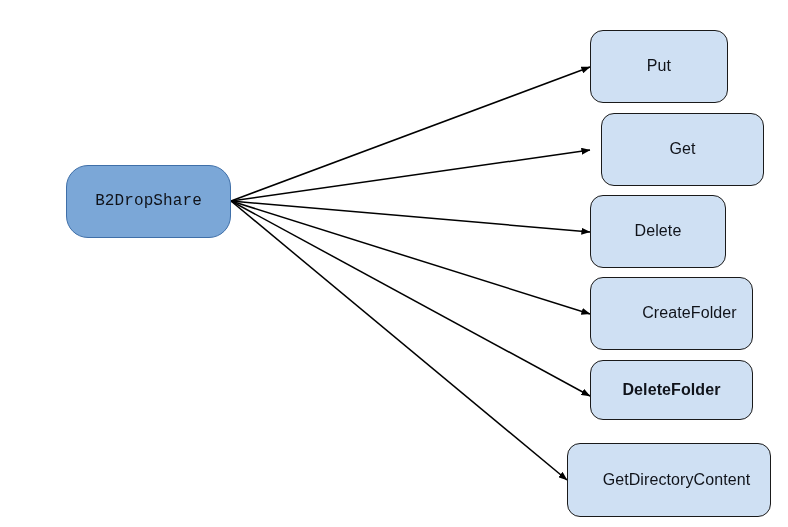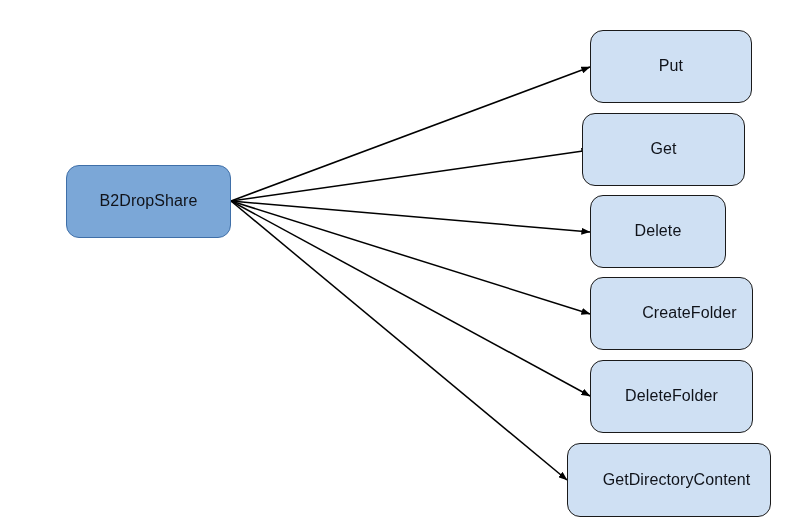--- a/index.html
+++ b/index.html
@@ -32,21 +32,22 @@
     text-align: center;
     color: #10131a;
     font-size: 16px;
     line-height: 1.15;
     letter-spacing: 0.1px;
     white-space: nowrap;
   }
   .node-source {
     background: #7BA7D7;
     border: 1.4px solid #3F6FA8;
-    border-radius: 13px;
+    border-radius: 22px;
+    font-family: Liberation Mono, monospace;
   }
   .node-op {
     background: #CFE0F3;
     border: 1.4px solid #1a1a1a;
     border-radius: 13px;
   }
   .node-label {
     display: block;
   }
 </style>
@@ -69,33 +70,33 @@
         <line x1="231" y1="201" x2="590" y2="396" stroke="#000000" stroke-width="1.5" marker-end="url(#arrowhead)"></line>
         <line x1="231" y1="201" x2="567" y2="480" stroke="#000000" stroke-width="1.5" marker-end="url(#arrowhead)"></line>
       </g>
   </svg>
 
   <div class="node node-source" id="source-node" style="left: 66px; top: 165px; width: 165px; height: 73px; background: rgb(123, 167, 215); border-color: rgb(63, 111, 168);">
     <span class="node-label">B2DropShare</span>
   </div>
 
   <div id="op-nodes">
-      <div class="node node-op" style="left: 590px; top: 30px; width: 162px; height: 73px; background: rgb(207, 224, 243); border-color: rgb(26, 26, 26);">
+      <div class="node node-op" style="left: 590px; top: 30px; width: 138px; height: 73px; background: rgb(207, 224, 243); border-color: rgb(26, 26, 26);">
         <span class="node-label">Put</span>
       </div>
-      <div class="node node-op" style="left: 582px; top: 113px; width: 163px; height: 73px; background: rgb(207, 224, 243); border-color: rgb(26, 26, 26);">
+      <div class="node node-op" style="left: 601px; top: 113px; width: 163px; height: 73px; background: rgb(207, 224, 243); border-color: rgb(26, 26, 26);">
         <span class="node-label">Get</span>
       </div>
       <div class="node node-op" style="left: 590px; top: 195px; width: 136px; height: 73px; background: rgb(207, 224, 243); border-color: rgb(26, 26, 26);">
         <span class="node-label">Delete</span>
       </div>
       <div class="node node-op" style="left: 590px; top: 277px; width: 163px; height: 73px; background: rgb(207, 224, 243); border-color: rgb(26, 26, 26); padding-left: 36px;">
         <span class="node-label">CreateFolder</span>
       </div>
-      <div class="node node-op" style="left: 590px; top: 360px; width: 163px; height: 73px; background: rgb(207, 224, 243); border-color: rgb(26, 26, 26);">
+      <div class="node node-op" style="left: 590px; top: 360px; width: 163px; height: 60px; background: rgb(207, 224, 243); border-color: rgb(26, 26, 26); font-weight: bold;">
         <span class="node-label">DeleteFolder</span>
       </div>
       <div class="node node-op" style="left: 567px; top: 443px; width: 204px; height: 74px; background: rgb(207, 224, 243); border-color: rgb(26, 26, 26); padding-left: 15px;">
         <span class="node-label">GetDirectoryContent</span>
       </div>
     </div>
 
 </div>
 
 </body></html>

